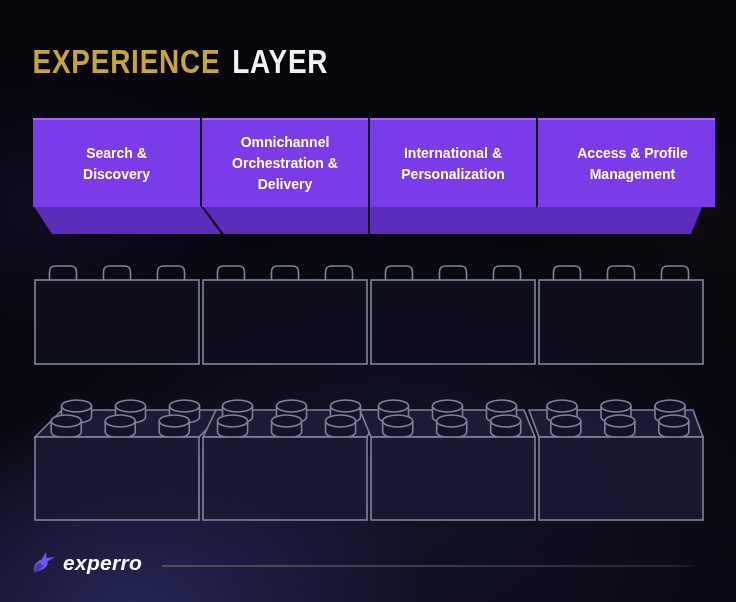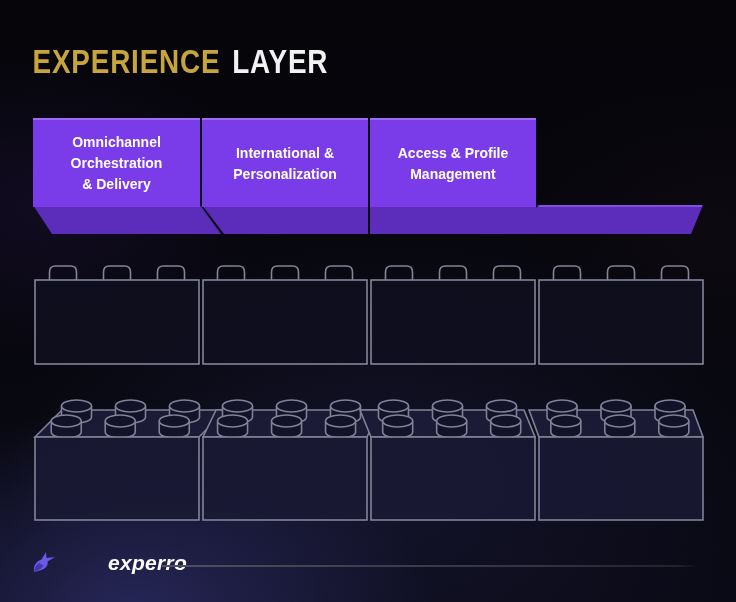--- a/index.html
+++ b/index.html
@@ -31,21 +31,21 @@
   .block:nth-of-type(1) .lbl{max-width:100px;}
   .block:nth-of-type(2) .lbl{max-width:142px;}
   .block:nth-of-type(3) .lbl{max-width:142px;}
   .block:nth-of-type(4) .lbl{max-width:152px;}
   .skirts{position:absolute;left:0;top:0;pointer-events:none;}
   
   .bricks-flat{position:absolute;left:0;top:263px;width:736px;height:104px;}
   .bricks-3d{position:absolute;left:0;top:392px;width:736px;height:134px;}
   
   .brand{position:absolute;left:31px;top:549px;display:flex;align-items:center;gap:5px;}
-  .brand .name{color:#FAFAFA;font-size:21px;font-weight:bold;font-style:italic;letter-spacing:.3px;margin-left:45px;}
+  .brand .name{color:#FAFAFA;font-size:21px;font-weight:bold;font-style:italic;letter-spacing:.3px;}
   .divider{position:absolute;left:162px;top:565px;width:536px;height:2px;
     background:linear-gradient(90deg,#50505E 0%,#33333F 70%,#23232E 96%,rgba(35,35,46,0) 100%);}
 </style>
 </head>
 <body>
 
 <div class="stage">
 
   <div class="title">
     <span class="cond">
@@ -62,20 +62,23 @@
         <polygon points="370,205 536,205 536,234 370,234"></polygon>
         <polygon points="538,205 703,205 691,234 520,234"></polygon>
       </g>
       <g stroke="#8A5BEE" stroke-width="2" opacity=".75">
         <line x1="34" y1="206" x2="199" y2="206"></line>
         <line x1="203" y1="206" x2="367" y2="206"></line>
         <line x1="371" y1="206" x2="535" y2="206"></line>
         <line x1="539" y1="206" x2="702" y2="206"></line>
       </g>
     </svg>
+    <div class="block">
+      <div class="lbl">Search &amp; Discovery</div>
+    </div>
     <div class="block">
       <div class="lbl">Omnichannel Orchestration &amp; Delivery</div>
     </div>
     <div class="block">
       <div class="lbl">International &amp; Personalization</div>
     </div>
     <div class="block">
       <div class="lbl">Access &amp; Profile Management</div>
     </div>
   </div>

